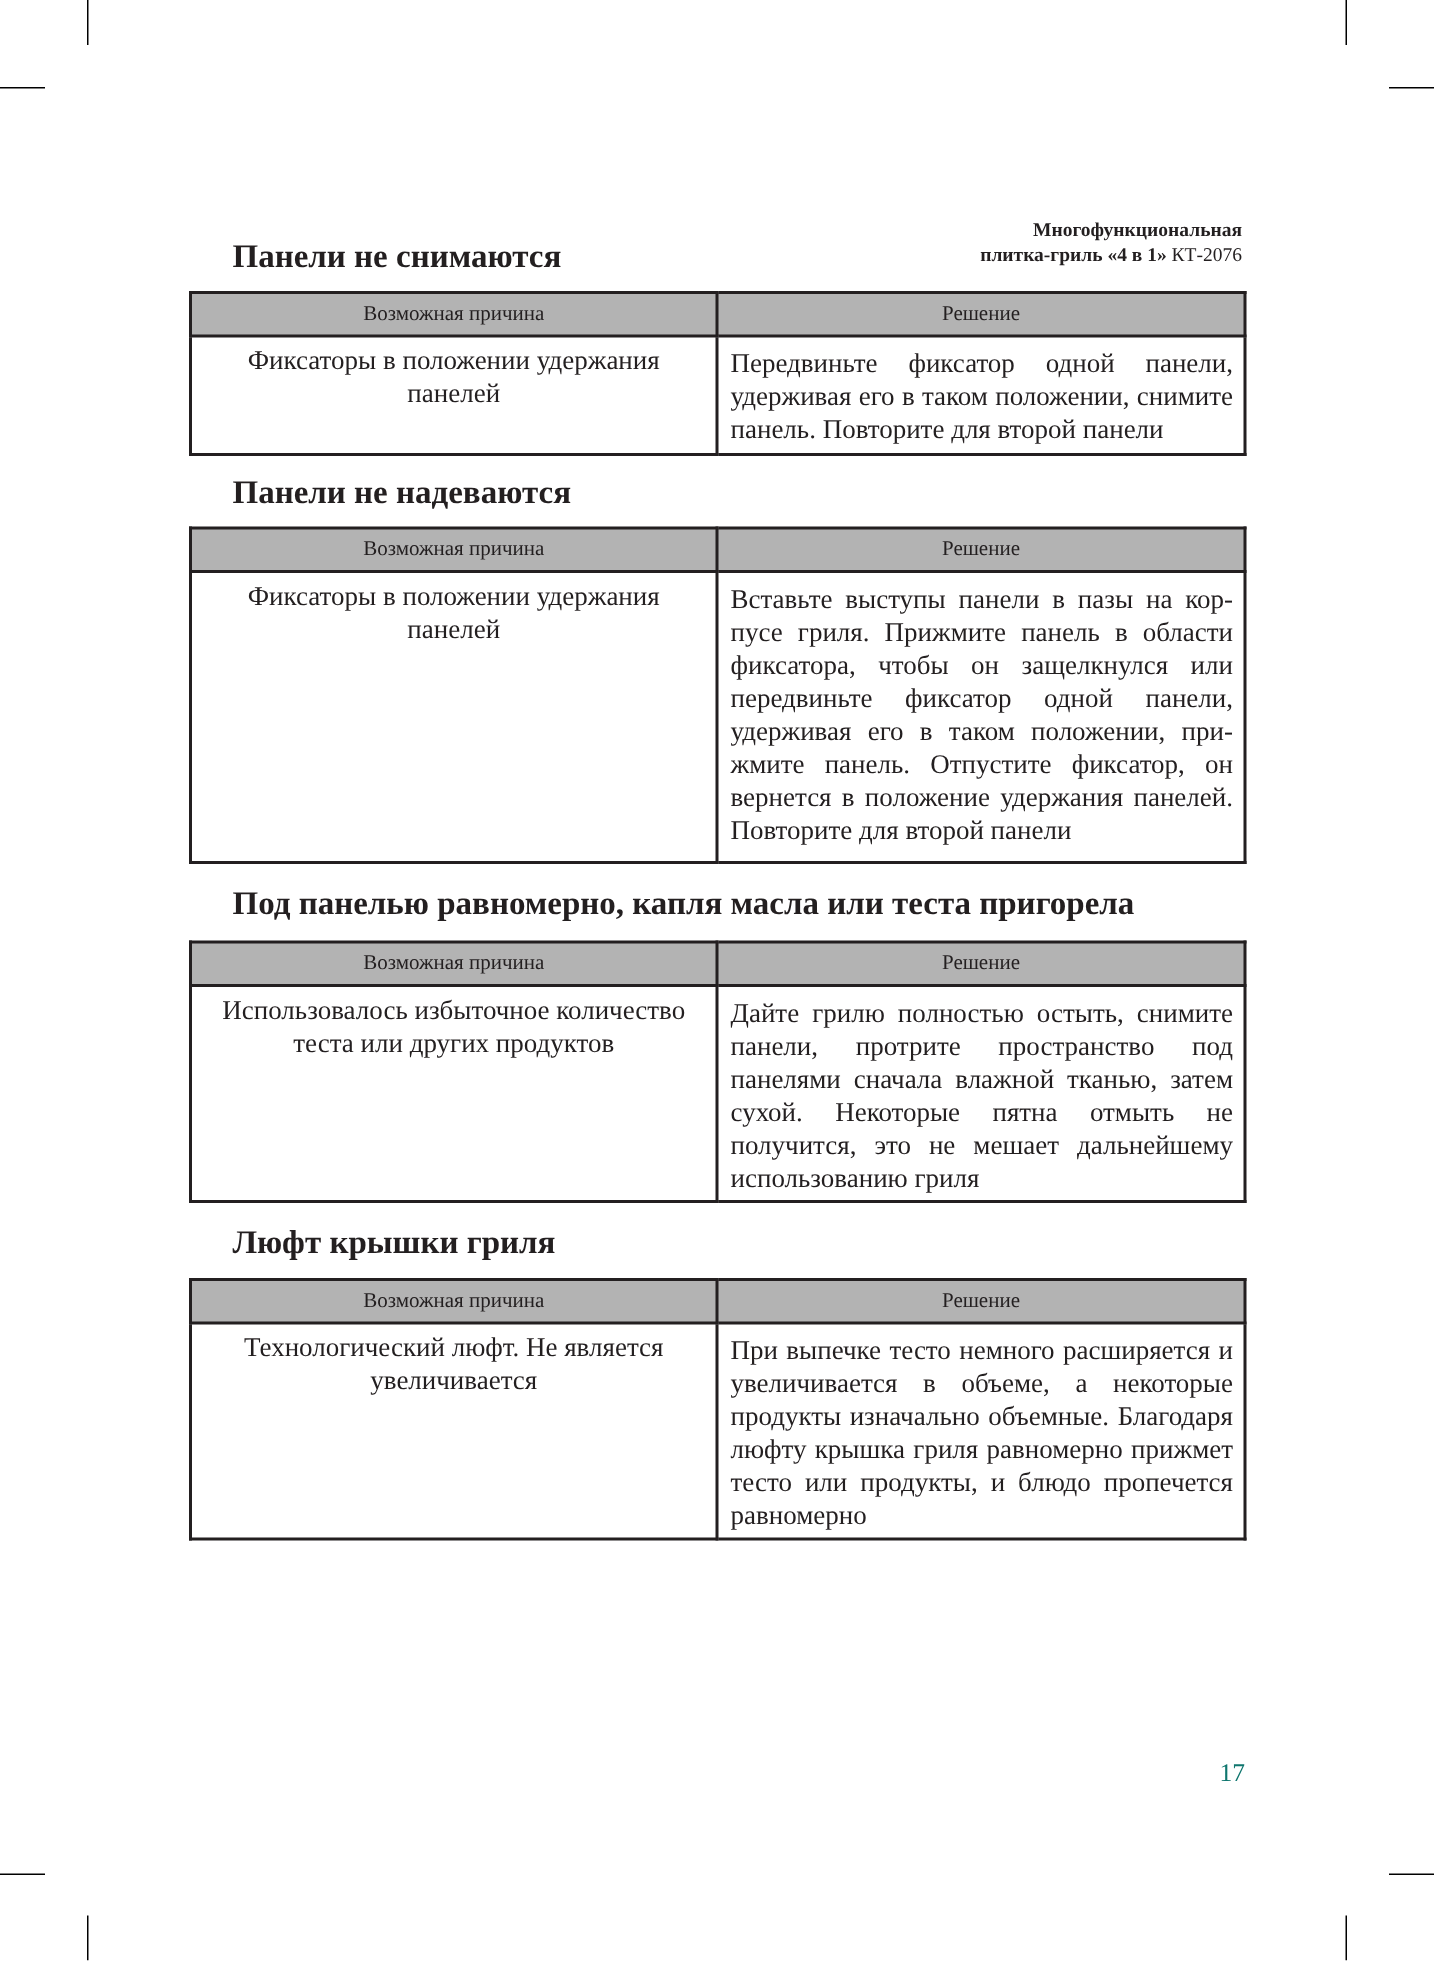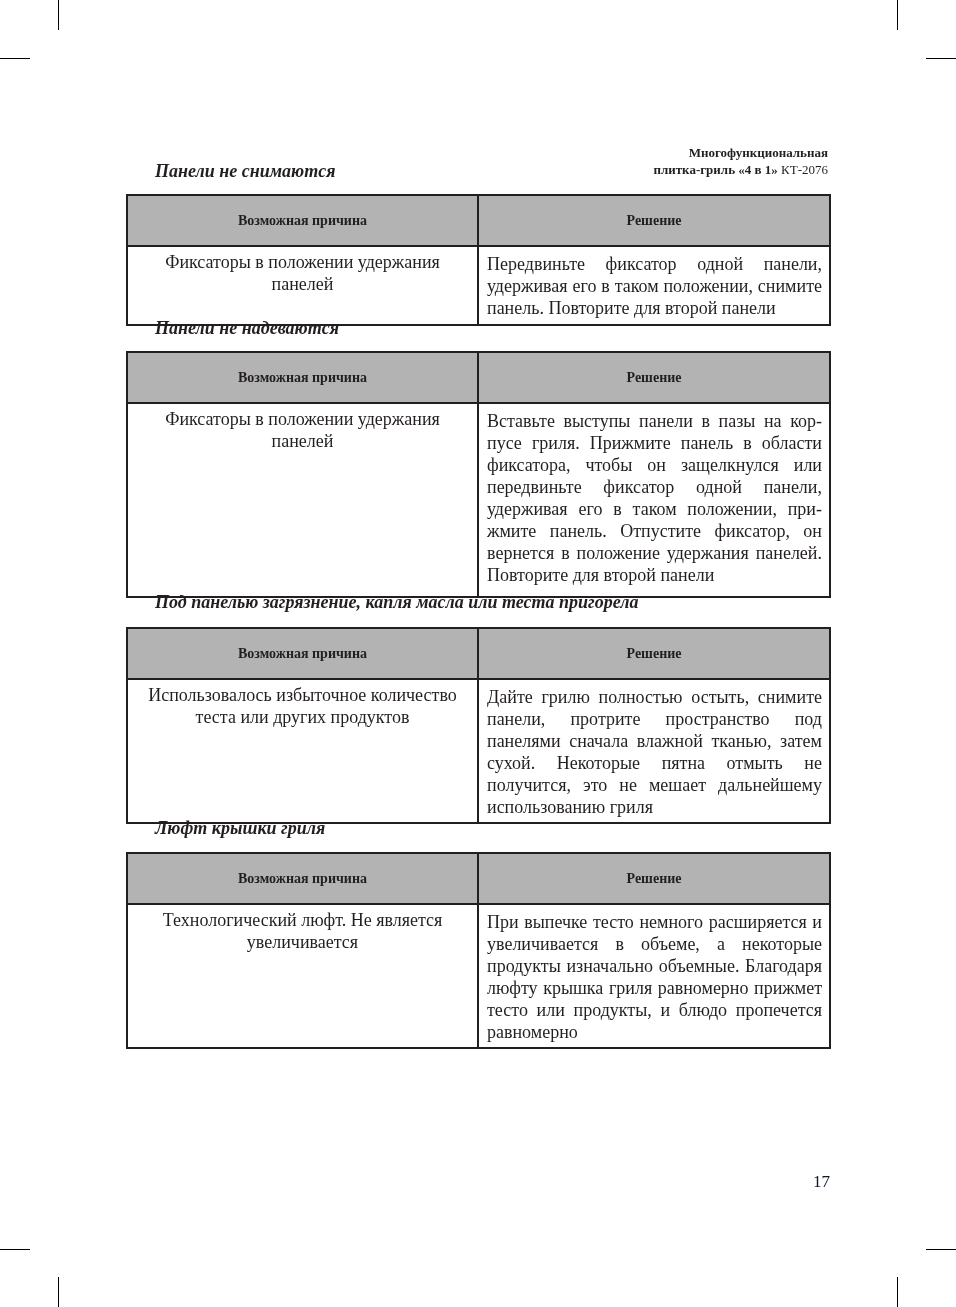--- a/index.html
+++ b/index.html
@@ -6,35 +6,35 @@
   body { width: 956px; height: 1307px; position: relative; overflow: hidden;
          font-family: "Liberation Serif", "DejaVu Serif", serif; color: #231f20; }
   .crop { position: absolute; background: #000; }
   .crop.v { width: 1px; height: 30px; }
   .crop.h { height: 1px; width: 30px; }
 
   .running-head { position: absolute; right: 128px; top: 116px; text-align: right;
                   font-size: 13px; line-height: 17px; }
   .running-head .b { font-weight: bold; margin-top: 28px; }
 
-  .section-title { position: absolute; left: 155px; font-weight: bold; font-size: 18px;
-                   line-height: 22px; font-style: italic; }
+  .section-title { position: absolute; left: 155px; font-weight: bold; font-size: 22px;
+                   line-height: 22px; }
 
   table.trouble { position: absolute; left: 126px; width: 703px; border-collapse: collapse;
                   table-layout: fixed; }
   table.trouble th, table.trouble td { border: 2px solid #231f20; }
-  table.trouble th { background: #b3b3b3; font-weight: bold; font-size: 14px;
-                     height: 27px; padding: 11px; text-align: center; vertical-align: middle; }
+  table.trouble th { background: #b3b3b3; font-weight: normal; font-size: 14px;
+                     height: 27px; padding: 0; text-align: center; vertical-align: middle; }
   table.trouble td { vertical-align: top; font-size: 18px; line-height: 22px; }
   td.cause { padding: 4px 8px 6px 8px; text-align: center; }
   td.solution { padding: 6px 7px 4px 8px; text-align: justify; hyphens: manual; }
   col.c1 { width: 351px; }
   col.c2 { width: 352px; }
 
-  .page-number { position: absolute; right: 126px; top: 1172px; font-size: 17px; color: #0f172a; }
+  .page-number { position: absolute; right: 126px; top: 1172px; font-size: 17px; color: #0f766e; }
 </style>
 </head>
 <body>
 
 <div class="crop v" style="left:58px;top:0;"></div>
 <div class="crop h" style="left:0;top:58px;"></div>
 <div class="crop v" style="left:897px;top:0;"></div>
 <div class="crop h" style="left:926px;top:58px;"></div>
 <div class="crop h" style="left:0;top:1249px;"></div>
 <div class="crop v" style="left:58px;top:1277px;"></div>
@@ -75,21 +75,21 @@
     <th>Возможная причина</th>
     <th>Решение</th>
   </tr>
   <tr style="height:194px;">
     <td class="cause">Фиксаторы в положении удержания панелей</td>
     <td class="solution">Вставьте выступы панели в пазы на кор­пусе гриля. Прижмите панель в области фиксатора, чтобы он защелкнулся или передвиньте фиксатор одной панели, удерживая его в таком положении, при­жмите панель. Отпустите фиксатор, он вернется в положение удержания пане­лей. Повторите для второй панели</td>
   </tr>
 </tbody>
   </table>
 
-<div class="section-title" style="top:591px;">Под панелью загрязнение, капля масла или теста пригорела</div>
+<div class="section-title" style="top:591px;">Под панелью равномерно, капля масла или теста пригорела</div>
 <table class="trouble" style="top:627px;">
   <colgroup>
       <col class="c1">
       <col class="c2">
     </colgroup>
   <tbody>
       <tr>
     <th>Возможная причина</th>
     <th>Решение</th>
   </tr>

